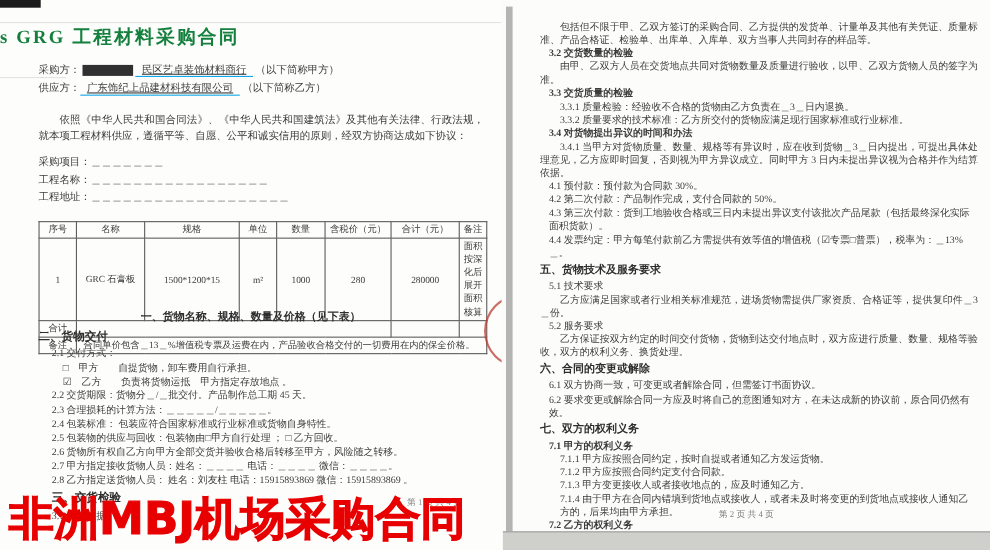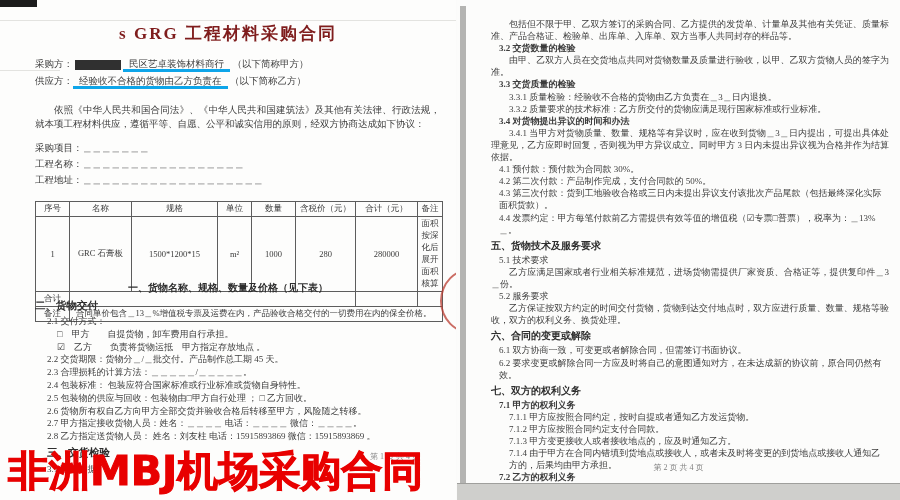--- a/index.html
+++ b/index.html
@@ -3,25 +3,25 @@
 <meta charset="utf-8">
 <style>
   * { margin:0; padding:0; box-sizing:border-box; }
   body { font-family:"Liberation Serif","DejaVu Serif",serif; background:#ffffff; }
   #stage { position:relative; width:900px; height:500px; background:#fbfbfa; overflow:hidden; }
 
   
   .page1 { position:absolute; left:0; top:0; width:456px; height:500px; background:#fdfdfc; color:#3c3c3c; overflow:hidden; }
   .corner-bar { position:absolute; left:0; top:0; width:37px; height:7px; background:#1c1c1c; }
   .scanline { position:absolute; left:0; height:1px; background:#e3e3e0; }
-  .p1-title { position:absolute; left:0; top:22px; width:456px; text-align:center;
-              font-size:17px; font-weight:bold; letter-spacing:2px; color:#7f1d1d; }
+  .p1-title { position:absolute; left:0; top:22px; width:456px; 
+              font-size:17px; font-weight:bold; letter-spacing:2px; color:#15803d; }
   .parties { position:absolute; left:35px; top:56px; width:400px; font-size:9.5px; line-height:17px; }
   .party-row { white-space:nowrap; }
-  .u { border-bottom:3px solid #0ea5e9; padding:0 6px; }
+  .u { border-bottom:1px solid #0ea5e9; padding:0 6px;text-decoration:underline; }
   .redact { display:inline-block; width:46px; height:10px; background:#303030; vertical-align:middle; margin:0 2px; }
   .preamble { position:absolute; left:35px; top:103px; width:405px; font-size:9.5px; line-height:14px;
               text-indent:2em; text-align:justify; }
   .fields { position:absolute; left:35px; top:140px; width:400px; font-size:9.5px; line-height:16px; }
   .goods-table { position:absolute; left:35px; top:201px; width:408px; border-collapse:collapse;
                  font-size:8.5px; color:#3a3a3a; }
   .goods-table th, .goods-table td { border:1px solid #5d5d5d; text-align:center; padding:1px 2px; font-weight:normal; }
   .goods-table th { height:15px; }
   .goods-table .r1 td { height:33px;margin-top:31px; }
   .goods-table .r2 td { height:13px; }
@@ -72,21 +72,21 @@
     <div class="scanline" style="top:70px; width:60px;"></div>
 
     <div class="p1-title">s  GRG 工程材料采购合同</div>
 
     <div class="parties">
       <div class="party-row">
         <span>采购方：</span><span class="redact"></span><span class="u">民区艺卓装饰材料商行</span>
         <span>（以下简称甲方）</span>
       </div>
       <div class="party-row">
-        <span>供应方：</span><span class="u">经验收不合格的货物由乙方负责在</span>
+        <span>供应方：</span><span class="u">广东饰纪上品建材科技有限公司</span>
         <span>（以下简称乙方）</span>
       </div>
     </div>
 
     <div class="preamble">依照《中华人民共和国合同法》、《中华人民共和国建筑法》及其他有关法律、行政法规，就本项工程材料供应，遵循平等、自愿、公平和诚实信用的原则，经双方协商达成如下协议：</div>
 
     <div class="fields">
       <div>采购项目：＿＿＿＿＿＿＿</div>
       <div>工程名称：＿＿＿＿＿＿＿＿＿＿＿＿＿＿＿＿＿</div>
       <div>工程地址：＿＿＿＿＿＿＿＿＿＿＿＿＿＿＿＿＿＿＿</div>

